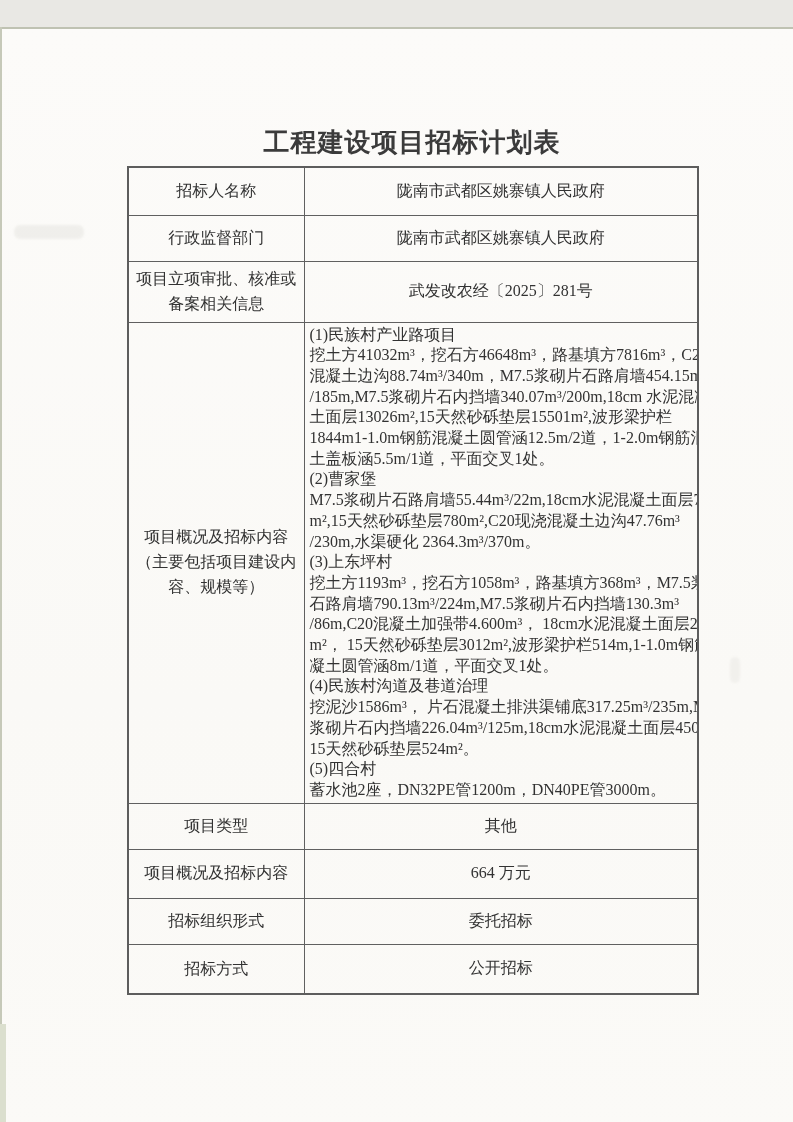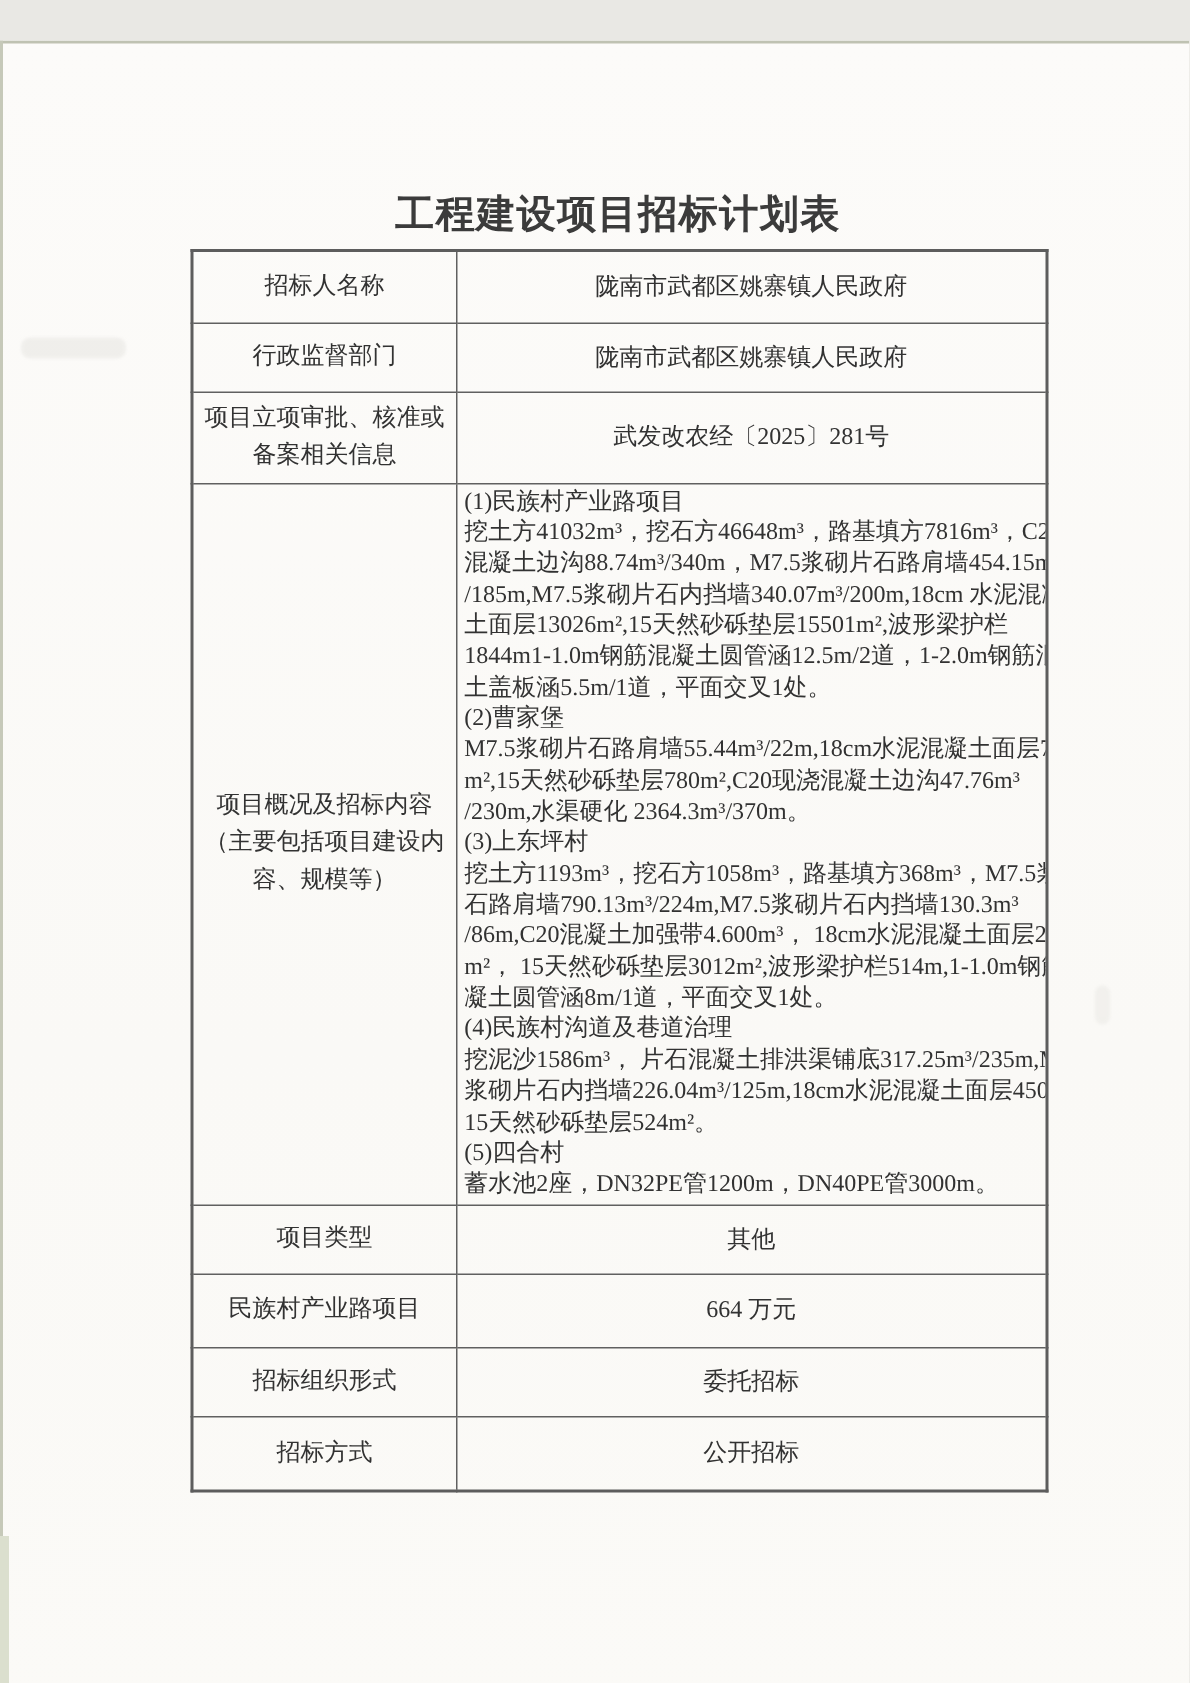--- a/index.html
+++ b/index.html
@@ -144,21 +144,21 @@
 浆砌片石内挡墙226.04m³/125m,18cm水泥混凝土面层450m²,
 15天然砂砾垫层524m²。
 (5)四合村
 蓄水池2座，DN32PE管1200m，DN40PE管3000m。</td>
       </tr>
       <tr class="r6">
         <td class="label">项目类型</td>
         <td class="value">其他</td>
       </tr>
       <tr class="r7">
-        <td class="label">民族村产业路项目</td>
+        <td class="label">项目概况及招标内容</td>
         <td class="value">664 万元</td>
       </tr>
       <tr class="r8">
         <td class="label">招标组织形式</td>
         <td class="value">委托招标</td>
       </tr>
       <tr class="r9">
         <td class="label">招标方式</td>
         <td class="value">公开招标</td>
       </tr>

